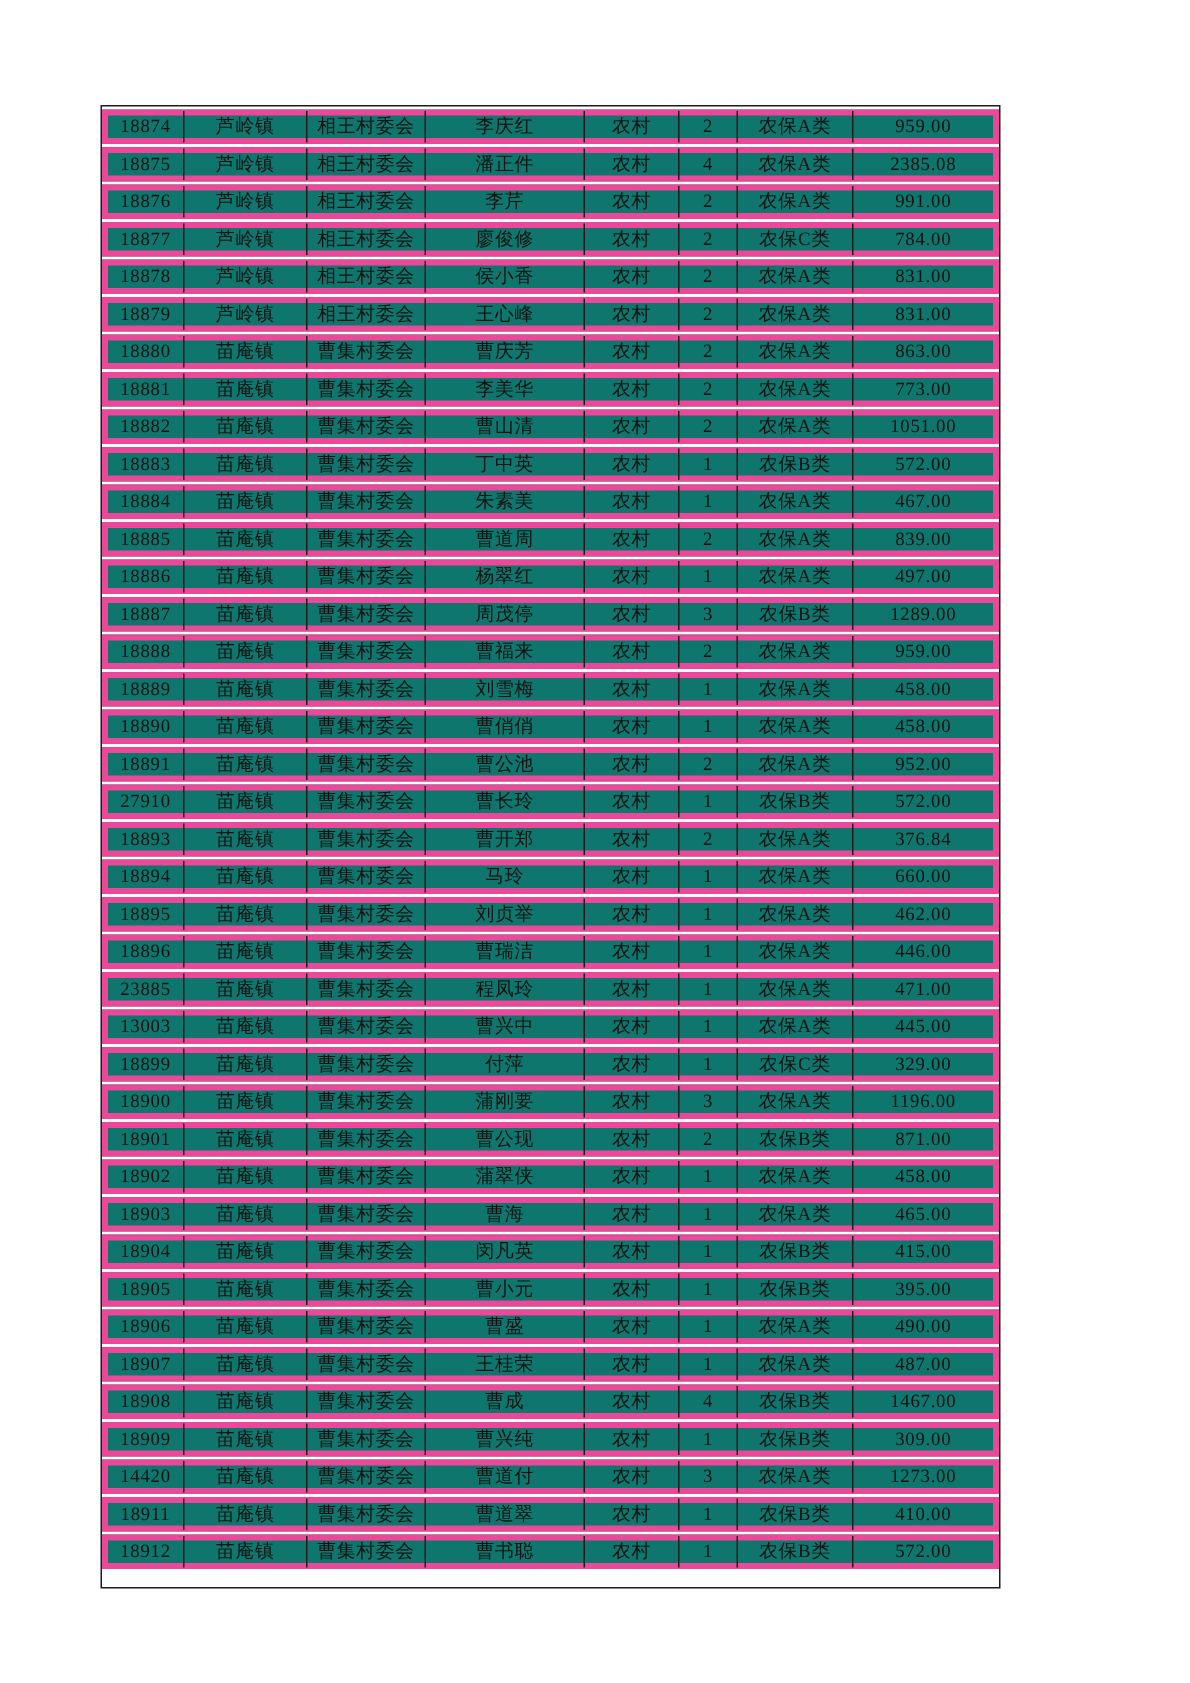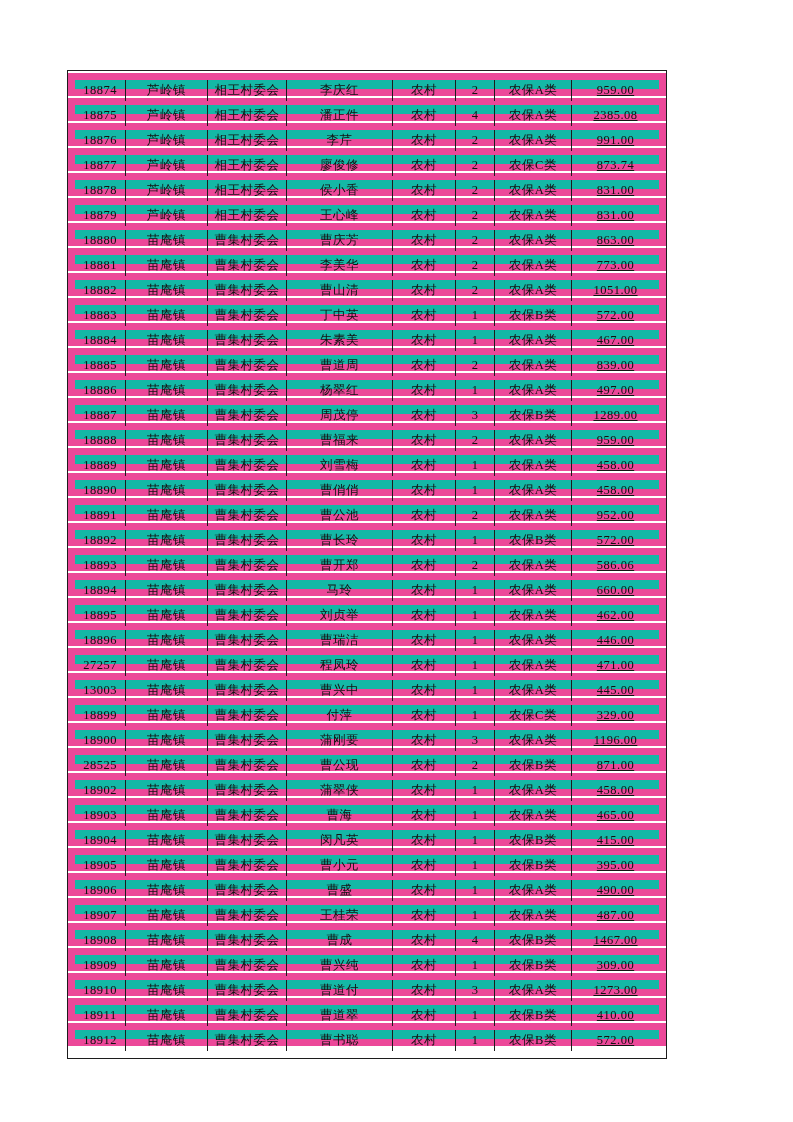--- a/index.html
+++ b/index.html
@@ -19,36 +19,37 @@
     position: absolute;
     left: 67px; top: 70px;
     width: 600px;
     border: 1px solid #1c1c1c;
     padding-top: 2px;
     background: #ffffff;
   }
   .row {
     display: flex;
     height: 23px;
-    border: 7px solid #ec4899;
+    border: 4px solid #ec4899;
     margin-bottom: 2px;
-    background: #14b8a6;
+    background: #0f766e;
+    align-items: center;
   }
   .row:last-child { margin-bottom: 12px; }
   .cell {
     height: 21px;
     line-height: 21px;
     text-align: center;
     font-size: 12.5px;
     white-space: nowrap;
     overflow: hidden;
     border-right: 1px solid #1c1c1c;
     letter-spacing: 0.5px;
   }
-  .cell:last-child { border-right: none; text-decoration: underline; }
+  .cell:last-child { border-right: none; }
   .c0 { width: 51px; }
   .c1 { width: 82px; }
   .c2 { width: 79px; }
   .c3 { width: 106px; }
   .c4 { width: 63px; }
   .c5 { width: 39px; }
   .c6 { width: 77px; }
   .c7 { flex: 1; }
 </style>
 </head>
@@ -87,21 +88,21 @@
         <div class="cell c7">991.00</div>
       </div>
       <div class="row">
         <div class="cell c0">18877</div>
         <div class="cell c1">芦岭镇</div>
         <div class="cell c2">相王村委会</div>
         <div class="cell c3">廖俊修</div>
         <div class="cell c4">农村</div>
         <div class="cell c5">2</div>
         <div class="cell c6">农保C类</div>
-        <div class="cell c7">873.74</div>
+        <div class="cell c7">784.00</div>
       </div>
       <div class="row">
         <div class="cell c0">18878</div>
         <div class="cell c1">芦岭镇</div>
         <div class="cell c2">相王村委会</div>
         <div class="cell c3">侯小香</div>
         <div class="cell c4">农村</div>
         <div class="cell c5">2</div>
         <div class="cell c6">农保A类</div>
         <div class="cell c7">831.00</div>
@@ -230,38 +231,38 @@
         <div class="cell c0">18891</div>
         <div class="cell c1">苗庵镇</div>
         <div class="cell c2">曹集村委会</div>
         <div class="cell c3">曹公池</div>
         <div class="cell c4">农村</div>
         <div class="cell c5">2</div>
         <div class="cell c6">农保A类</div>
         <div class="cell c7">952.00</div>
       </div>
       <div class="row">
-        <div class="cell c0">18892</div>
+        <div class="cell c0">27910</div>
         <div class="cell c1">苗庵镇</div>
         <div class="cell c2">曹集村委会</div>
         <div class="cell c3">曹长玲</div>
         <div class="cell c4">农村</div>
         <div class="cell c5">1</div>
         <div class="cell c6">农保B类</div>
         <div class="cell c7">572.00</div>
       </div>
       <div class="row">
         <div class="cell c0">18893</div>
         <div class="cell c1">苗庵镇</div>
         <div class="cell c2">曹集村委会</div>
         <div class="cell c3">曹开郑</div>
         <div class="cell c4">农村</div>
         <div class="cell c5">2</div>
         <div class="cell c6">农保A类</div>
-        <div class="cell c7">586.06</div>
+        <div class="cell c7">376.84</div>
       </div>
       <div class="row">
         <div class="cell c0">18894</div>
         <div class="cell c1">苗庵镇</div>
         <div class="cell c2">曹集村委会</div>
         <div class="cell c3">马玲</div>
         <div class="cell c4">农村</div>
         <div class="cell c5">1</div>
         <div class="cell c6">农保A类</div>
         <div class="cell c7">660.00</div>
@@ -280,21 +281,21 @@
         <div class="cell c0">18896</div>
         <div class="cell c1">苗庵镇</div>
         <div class="cell c2">曹集村委会</div>
         <div class="cell c3">曹瑞洁</div>
         <div class="cell c4">农村</div>
         <div class="cell c5">1</div>
         <div class="cell c6">农保A类</div>
         <div class="cell c7">446.00</div>
       </div>
       <div class="row">
-        <div class="cell c0">27257</div>
+        <div class="cell c0">23885</div>
         <div class="cell c1">苗庵镇</div>
         <div class="cell c2">曹集村委会</div>
         <div class="cell c3">程凤玲</div>
         <div class="cell c4">农村</div>
         <div class="cell c5">1</div>
         <div class="cell c6">农保A类</div>
         <div class="cell c7">471.00</div>
       </div>
       <div class="row">
         <div class="cell c0">13003</div>
@@ -320,21 +321,21 @@
         <div class="cell c0">18900</div>
         <div class="cell c1">苗庵镇</div>
         <div class="cell c2">曹集村委会</div>
         <div class="cell c3">蒲刚要</div>
         <div class="cell c4">农村</div>
         <div class="cell c5">3</div>
         <div class="cell c6">农保A类</div>
         <div class="cell c7">1196.00</div>
       </div>
       <div class="row">
-        <div class="cell c0">28525</div>
+        <div class="cell c0">18901</div>
         <div class="cell c1">苗庵镇</div>
         <div class="cell c2">曹集村委会</div>
         <div class="cell c3">曹公现</div>
         <div class="cell c4">农村</div>
         <div class="cell c5">2</div>
         <div class="cell c6">农保B类</div>
         <div class="cell c7">871.00</div>
       </div>
       <div class="row">
         <div class="cell c0">18902</div>
@@ -410,21 +411,21 @@
         <div class="cell c0">18909</div>
         <div class="cell c1">苗庵镇</div>
         <div class="cell c2">曹集村委会</div>
         <div class="cell c3">曹兴纯</div>
         <div class="cell c4">农村</div>
         <div class="cell c5">1</div>
         <div class="cell c6">农保B类</div>
         <div class="cell c7">309.00</div>
       </div>
       <div class="row">
-        <div class="cell c0">18910</div>
+        <div class="cell c0">14420</div>
         <div class="cell c1">苗庵镇</div>
         <div class="cell c2">曹集村委会</div>
         <div class="cell c3">曹道付</div>
         <div class="cell c4">农村</div>
         <div class="cell c5">3</div>
         <div class="cell c6">农保A类</div>
         <div class="cell c7">1273.00</div>
       </div>
       <div class="row">
         <div class="cell c0">18911</div>

